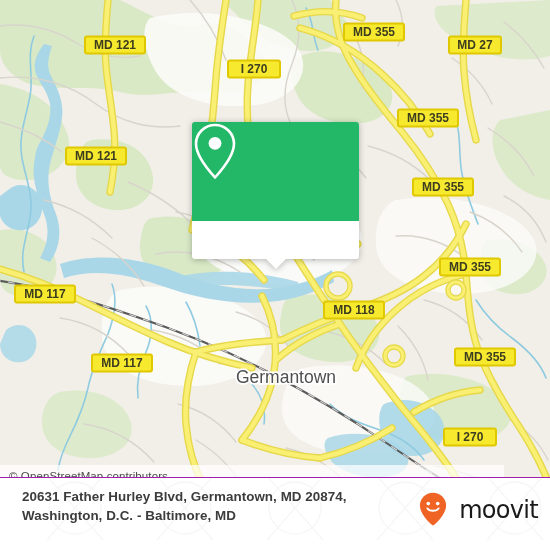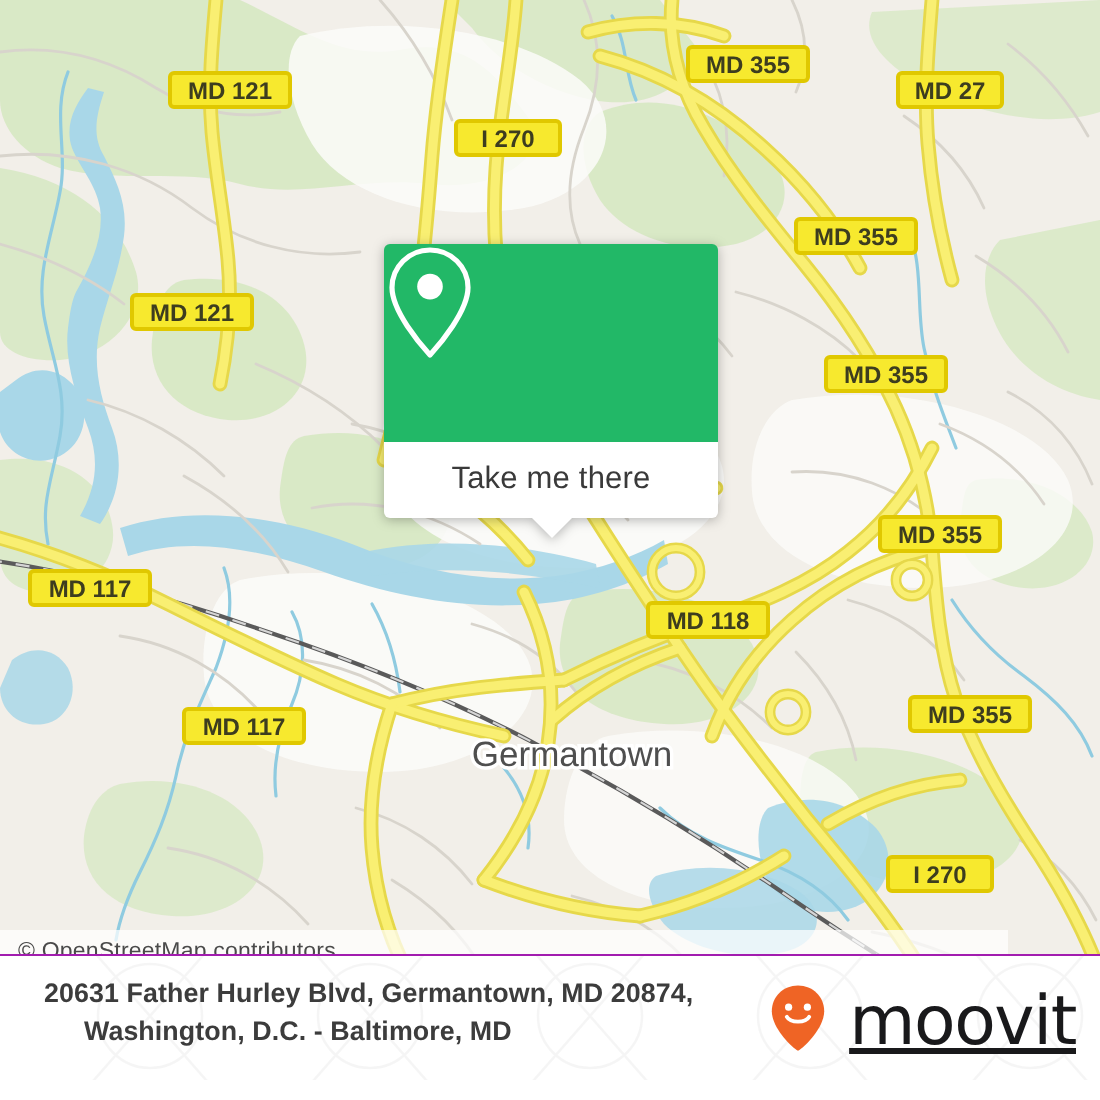--- a/index.html
+++ b/index.html
@@ -120,38 +120,37 @@
     position: absolute;
     left: 22px;
     top: 9px;
     width: 390px;
     font-size: 13.4px;
     line-height: 19px;
     color: #3c3c3c;
     font-weight: bold;
     letter-spacing: 0.05px;
   }
-  .footer-text .line2 { display: block; margin-left: 20px; }
+  .footer-text .line2 { display: block; }
   .logo {
     position: absolute;
     right: 12px;
     top: 14px;
     display: flex;
     align-items: center;
   }
   .logo-word {
-    font-size: 34px;
+    font-size: 24px;
     color: #19191b;
     letter-spacing: -0.7px;
     line-height: 30px;
     font-family: "DejaVu Sans", sans-serif;
     font-weight: normal;
     margin-left: 12px;
     margin-top: -2px;
-    text-decoration: underline;
   }
 </style>
 </head>
 <body>
 
 <div id="screen">
 
   <div id="map">
     <svg width="550" height="487" viewBox="0 0 550 487" xmlns="http://www.w3.org/2000/svg">
       <defs>
@@ -384,21 +383,20 @@
     <div class="callout">
       <div class="callout-top">
         <span>
           <svg width="46" height="58" viewBox="0 0 46 58" xmlns="http://www.w3.org/2000/svg">
             <path d="M23 3 C12.5 3 4 11.4 4 21.8 C4 33.5 18 50 23 55.5 C28 50 42 33.5 42 21.8 C42 11.4 33.5 3 23 3 Z" fill="none" stroke="#ffffff" stroke-width="2.6" stroke-linejoin="round"></path>
             <circle cx="23" cy="21.3" r="6.4" fill="#ffffff"></circle>
           </svg>
         </span>
       </div>
       <div class="callout-bottom">
-        <span class="callout-label">Take me there</span>
         <span class="callout-tail"></span>
       </div>
     </div>
 
     <div class="attribution">© OpenStreetMap contributors</div>
   </div>
 
   <div id="footer">
     <svg id="footer-watermark" viewBox="0 0 550 63" xmlns="http://www.w3.org/2000/svg">
       <g stroke="#ededed" stroke-width="1.3" fill="none">

